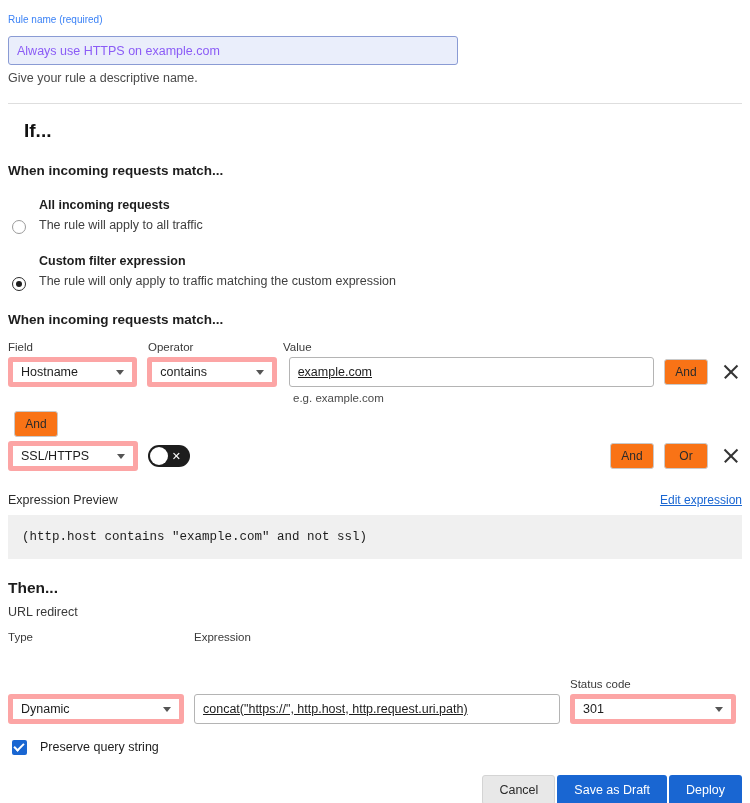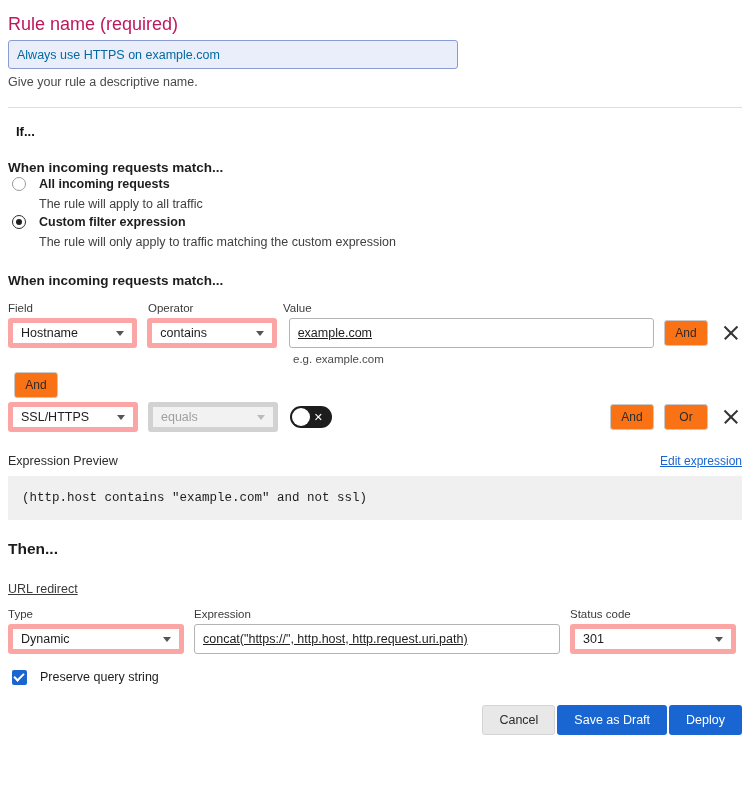--- a/index.html
+++ b/index.html
@@ -15,63 +15,63 @@
 
   .title {
     font-size: 16.5px;
     font-weight: bold;
     color: #111;
     margin: 10px 0 0 0;
     letter-spacing: .1px;
   }
 
   .field-label {
-    font-size: 18px;
-    color: #be185d;
-    margin: 14px 0 5px 0;
+    font-size: 10px;
+    color: #3b82f6;
+    margin: 14px 0 11px 0;
   }
   .helper {
     font-size: 12.5px;
     color: #4a4a4a;
     margin: 6px 0 0 0;
   }
 
   .rule-input {
     width: 450px;
     height: 29px;
     border: 1px solid #8a9bd4;
     border-radius: 3px;
     background: #eaeefb;
     font-size: 12.5px;
-    color: #0369a1;
+    color: #8b5cf6;
     padding: 0 8px;
     font-family: "Liberation Sans", sans-serif;
     outline: none;
   }
 
   .divider {
     border: none;
     border-top: 1px solid #dedede;
     margin: 18px 0 0 0;
   }
 
   .section-head {
-    font-size: 13px;
+    font-size: 19px;
     font-weight: bold;
     color: #111;
-    margin: 16px 0 0 8px;
+    margin: 16px 0 0 16px;
   }
   .sub-head {
     font-size: 13.5px;
     font-weight: bold;
     color: #1d1d1d;
     margin: 21px 0 0 0;
   }
 
-  .radio-row { display: flex; align-items: flex-start; }
+  .radio-row { display: flex; align-items: flex-end; margin-top: 18px; }
   .radio {
     width: 14px; height: 14px; border-radius: 50%;
     border: 1px solid #9b9b9b; background: #fff;
     margin: 2px 13px 0 4px; flex: none; position: relative;
   }
   .radio.checked { border: 1px solid #2b2b2b; }
   .radio.checked::after {
     content: ""; position: absolute; left: 3px; top: 3px;
     width: 6px; height: 6px; border-radius: 50%; background: #1d1d1d;
   }
@@ -187,26 +187,26 @@
   .preview-box {
     margin-top: 8px;
     background: #f0f0f0;
     padding: 15px 14px;
     font-family: "Liberation Mono", monospace;
     font-size: 12.5px;
     color: #1d1d1d;
   }
 
   .then-head { font-size: 15.5px; font-weight: bold; margin-top: 20px; }
-  .url-redirect { font-size: 12.5px; color: #3a3a3a; margin-top: 24px; text-decoration: underline; }
+  .url-redirect { font-size: 12.5px; color: #3a3a3a; margin-top: 8px; }
 
   .then-cols { display: flex; margin-top: 12px; font-size: 11.5px; color: #3a3a3a; }
   .tc-type { width: 186px; }
   .tc-expr { width: 376px; }
-  .tc-status { flex: 1; }
+  .tc-status { flex: 1; margin-top: 47px; }
 
   .then-row { display: flex; align-items: center; margin-top: 4px; }
   .sel-type { width: 176px; margin-right: 10px; }
   .expr-input { width: 366px; margin-right: 10px; }
   .sel-status { width: 166px; }
 
   .check-row { display: flex; margin-top: 16px; }
   .checkbox {
     width: 15px; height: 15px; border-radius: 2px;
     background: #1966d2; position: relative; margin: 0 13px 0 4px; flex: none;
@@ -289,24 +289,20 @@
 
   <div class="and-connector">
     <span class="chip">And</span>
   </div>
 
   <div class="row">
     <div class="select sel-field">
       <span>SSL/HTTPS</span>
       <span class="caret"></span>
     </div>
-    <div class="select sel-operator disabled">
-      <span>equals</span>
-      <span class="caret"></span>
-    </div>
     <div class="toggle">
       <div class="knob"></div>
       <div class="xmark">✕</div>
     </div>
     <div style="flex:1"></div>
     <div class="chip" style="margin-right:10px;">And</div>
     <div class="chip">Or</div>
     <div class="x-btn"></div>
   </div>
 

